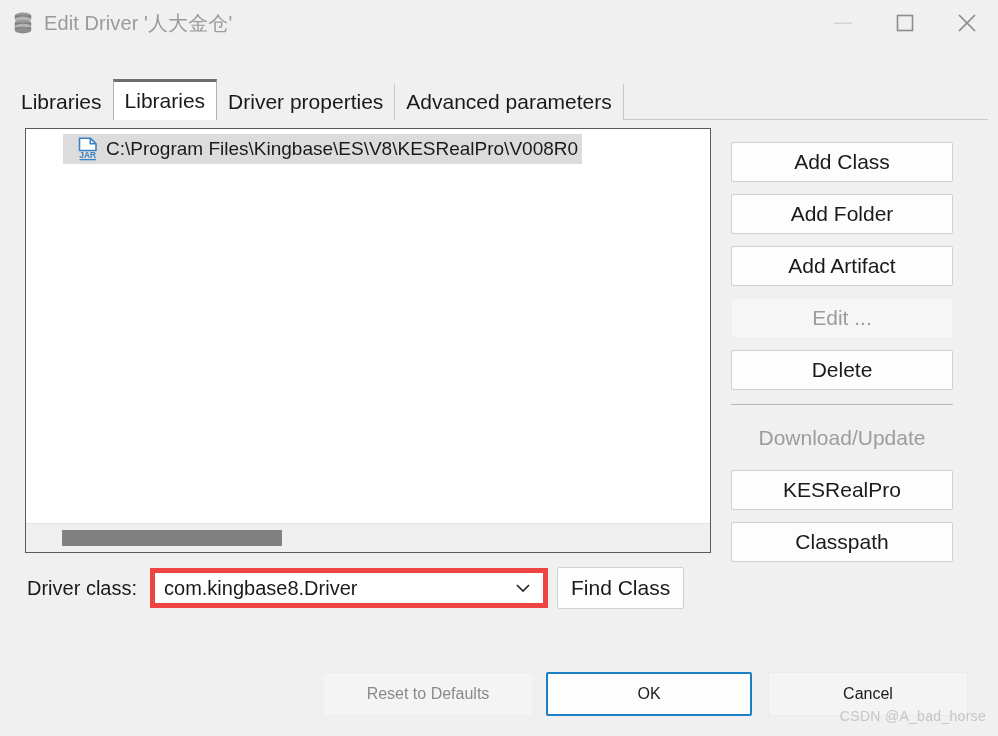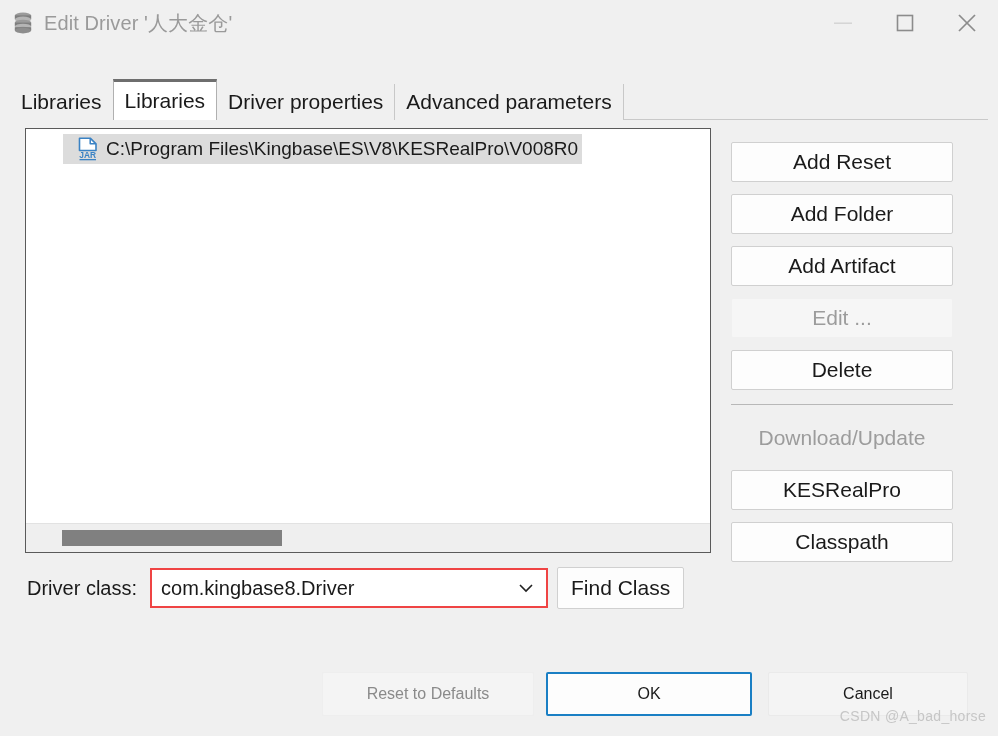--- a/index.html
+++ b/index.html
@@ -208,21 +208,21 @@
     font-size: 20px;
     color: #1a1a1a;
     margin-right: 13px;
     white-space: nowrap;
   }
   .combo {
     width: 398px;
     height: 40px;
     box-sizing: border-box;
     background: #ffffff;
-    border: 2px solid #ef4444;
+    border: 5px solid #ef4444;
     display: flex;
     align-items: center;
     position: relative;
   }
   .combo-value {
     font-size: 20px;
     color: #1a1a1a;
     margin-left: 9px;
     white-space: nowrap;
   }
@@ -372,21 +372,21 @@
     <span class="list-row-label">C:\Program Files\Kingbase\ES\V8\KESRealPro\V008R0</span>
   </div>
 
   <div class="hscroll-track">
     <div class="hscroll-thumb"></div>
   </div>
 </div>
 
 <div class="side-buttons">
   <div class="btn">
-    <span>Add Reset</span>
+    <span>Add Class</span>
   </div>
   <div class="btn">
     <span>Add Folder</span>
   </div>
   <div class="btn">
     <span>Add Artifact</span>
   </div>
   <div class="btn disabled">
     <span>Edit ...</span>
   </div>

